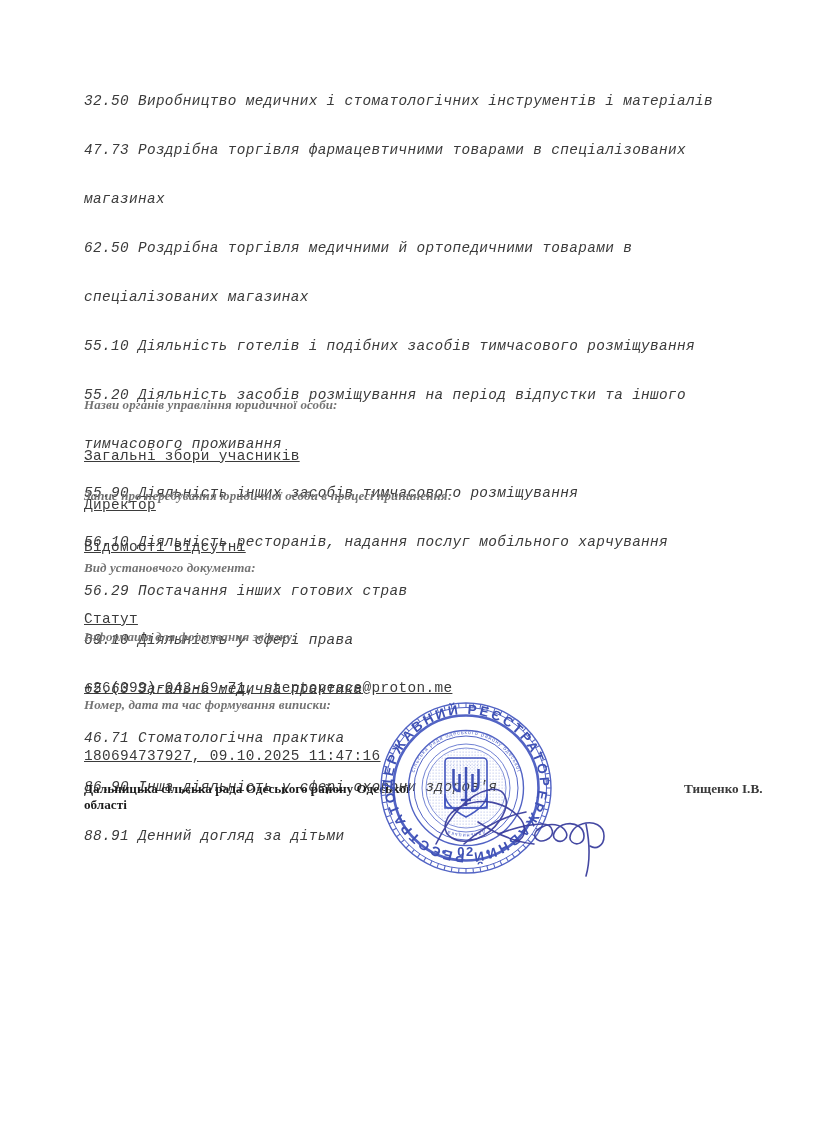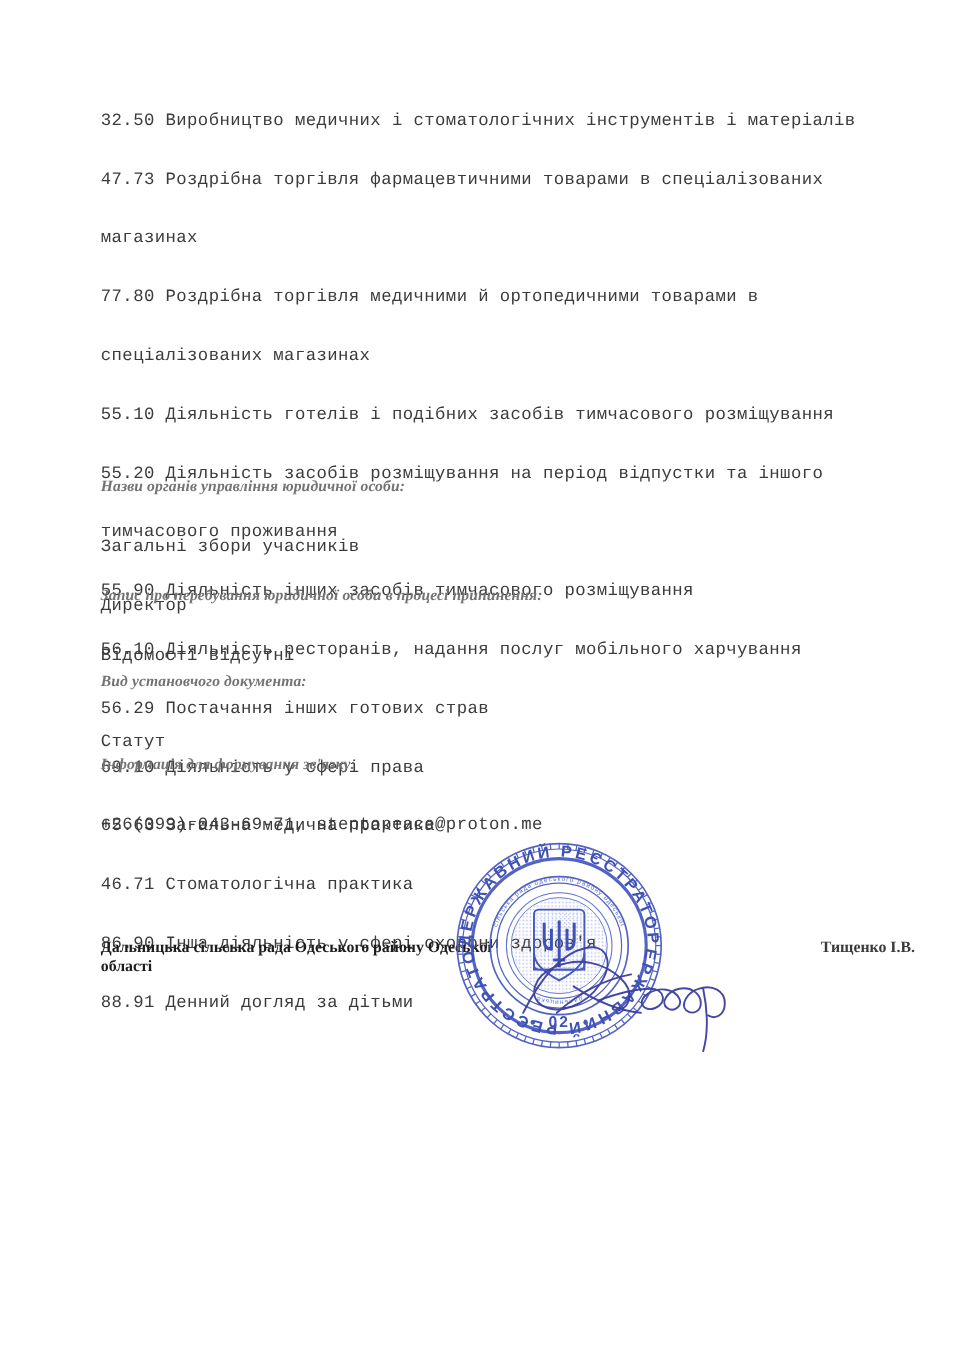--- a/index.html
+++ b/index.html
@@ -36,20 +36,21 @@
     line-height: 16.35px;
     letter-spacing: 0.35px;
     color: #3b3b3b;
     white-space: pre-wrap;
     word-break: normal;
   }
 
   #kved-list {
     top: 60px;
     width: 690px;
+    font-style: italic;
   }
   .kved-line {
     display: block;
     white-space: pre-wrap;
   }
 
   
   .section {
     position: absolute;
     left: 84px;
@@ -66,21 +67,21 @@
     margin: 0 0 2px 0;
   }
   .section-value {
     font-family: "Liberation Mono", "DejaVu Sans Mono", monospace;
     font-size: 14.4px;
     line-height: 16.35px;
     letter-spacing: 0.35px;
     color: #3b3b3b;
     white-space: pre-wrap;
   }
-  .section-value .vline { display: block; }
+  .section-value .vline { display: block; text-decoration: underline; }
 
   #sec-governing  { top: 396px; }
   #sec-termination{ top: 487px; }
   #sec-charter    { top: 559px; }
   #sec-contact    { top: 628px; }
   #sec-extract    { top: 696px; }
 
   
   #signature-row {
     position: absolute;
@@ -125,21 +126,21 @@
 </style>
 </head>
 <body>
 
 <div class="page">
 
   <div class="mono-block" id="kved-list">
     <span class="kved-line">32.50 Виробництво медичних і стоматологічних інструментів і матеріалів</span>
     <span class="kved-line">47.73 Роздрібна торгівля фармацевтичними товарами в спеціалізованих</span>
     <span class="kved-line">магазинах</span>
-    <span class="kved-line">77.80 Роздрібна торгівля медичними й ортопедичними товарами в</span>
+    <span class="kved-line">62.50 Роздрібна торгівля медичними й ортопедичними товарами в</span>
     <span class="kved-line">спеціалізованих магазинах</span>
     <span class="kved-line">55.10 Діяльність готелів і подібних засобів тимчасового розміщування</span>
     <span class="kved-line">55.20 Діяльність засобів розміщування на період відпустки та іншого</span>
     <span class="kved-line">тимчасового проживання</span>
     <span class="kved-line">55.90 Діяльність інших засобів тимчасового розміщування</span>
     <span class="kved-line">56.10 Діяльність ресторанів, надання послуг мобільного харчування</span>
     <span class="kved-line">56.29 Постачання інших готових страв</span>
     <span class="kved-line">69.10 Діяльність у сфері права</span>
     <span class="kved-line">65.63 Загальна медична практика</span>
     <span class="kved-line">46.71 Стоматологічна практика</span>
@@ -169,20 +170,26 @@
     </div>
   </div>
 
   <div class="section" id="sec-contact">
     <div class="section-heading">Інформація для формування зв'язку:</div>
     <div class="section-value">
       <span class="vline">+26(099)-043-69-71, steptopeace@proton.me</span>
     </div>
   </div>
 
+  <div class="section" id="sec-extract">
+    <div class="section-heading">Номер, дата та час формування виписки:</div>
+    <div class="section-value">
+      <span class="vline">180694737927, 09.10.2025 11:47:16</span>
+    </div>
+  </div>
 
   <div id="signature-row">
     <div id="issuer-name">Дальницька сільська рада Одеського району Одеської області</div>
     <div id="registrar-name">Тищенко І.В.</div>
   </div>
 
   <div id="seal-stamp">
     <svg width="250" height="200" viewBox="0 0 250 200" xmlns="http://www.w3.org/2000/svg">
       <defs>
 

